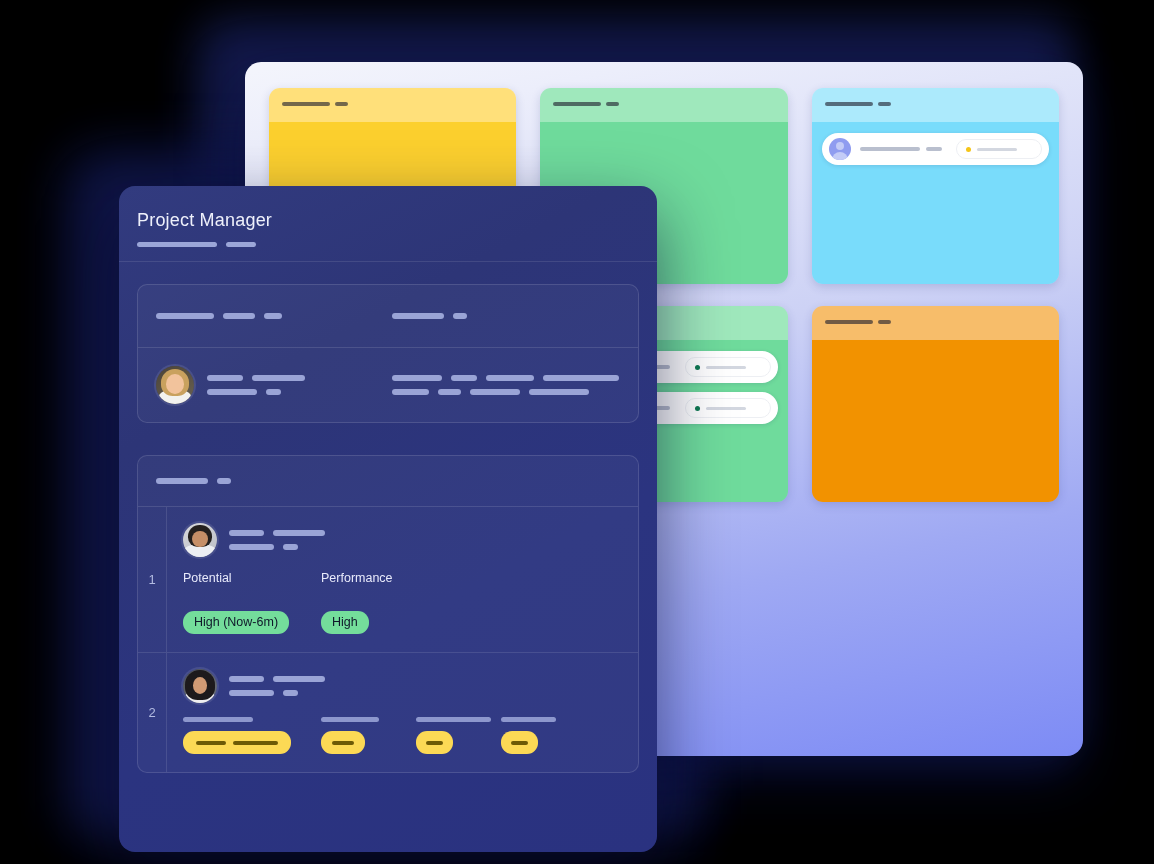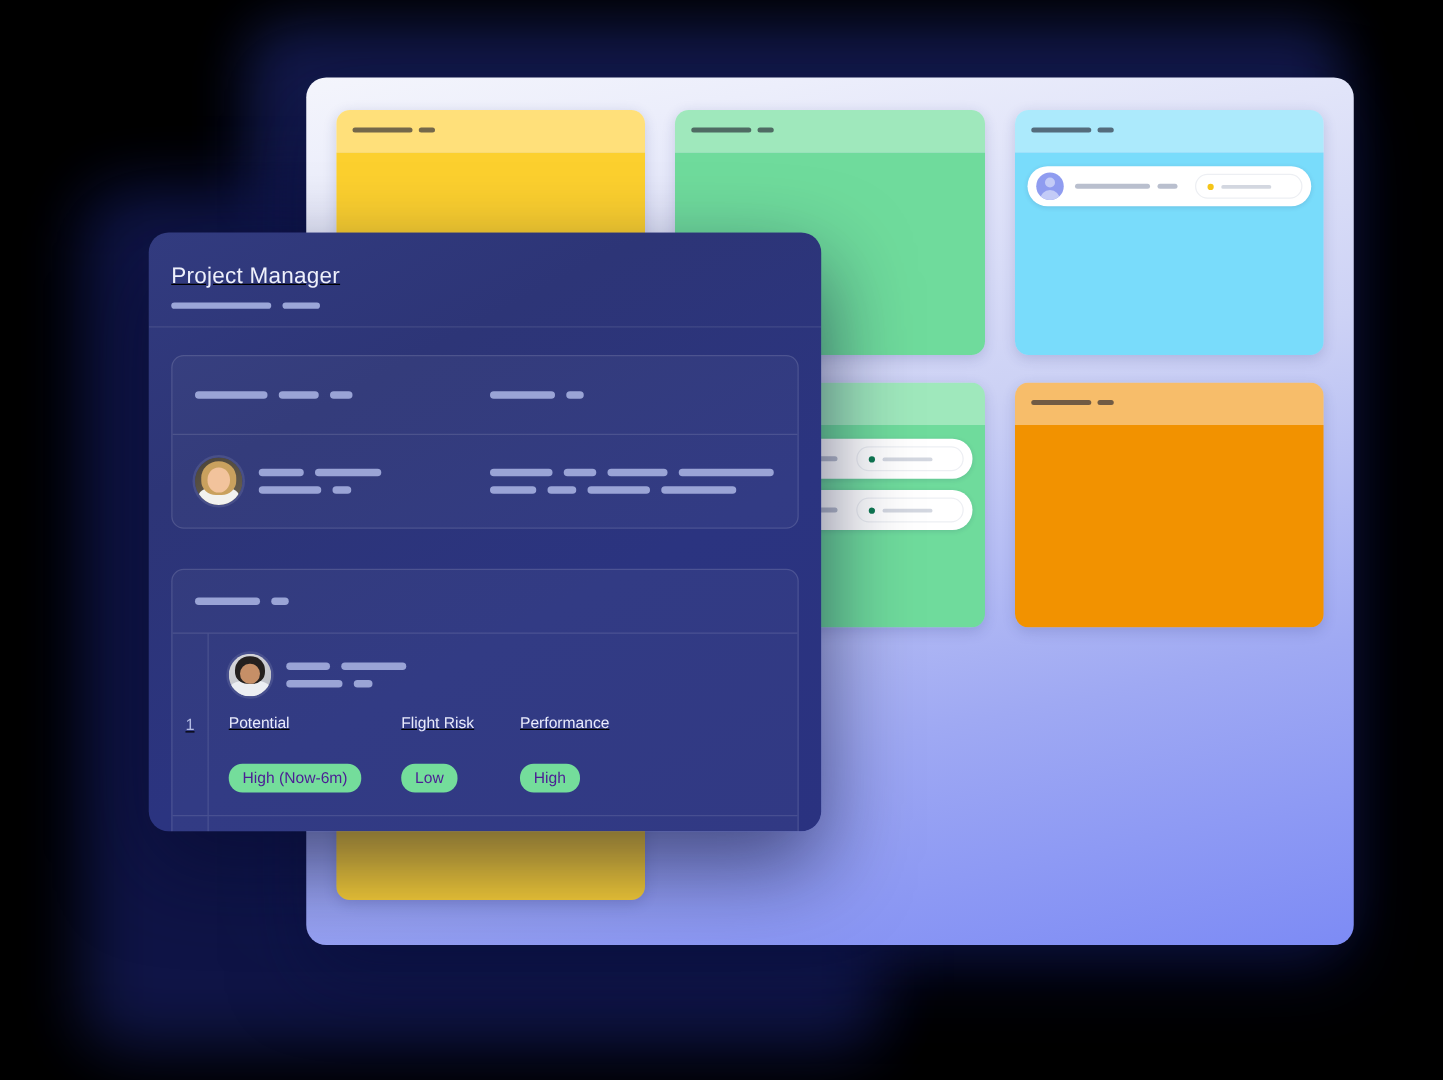--- a/index.html
+++ b/index.html
@@ -66,25 +66,24 @@
   .chip-lines i{display:block;height:4px;border-radius:2px;background:#b9bfce;}
   .chip-pill{
     height:20px;border-radius:10px;border:1px solid #edeff3;background:#fff;
     display:flex;align-items:center;gap:6px;padding:0 9px;box-sizing:border-box;flex:0 0 auto;
   }
   .chip-dot{width:5px;height:5px;border-radius:50%;}
   .chip-pill i{display:block;width:40px;height:3px;border-radius:2px;background:#d3d7e0;}
 
   
   #modal{
-    position:absolute;left:119px;top:186px;width:538px;height:479px;
+    position:absolute;left:119px;top:186px;width:538px;height:666px;
     border-radius:16px;overflow:hidden;
     background:linear-gradient(152deg,#323b7f 0%,#2d3577 28%,#2b3480 62%,#2a3280 100%);
     box-shadow:0 28px 70px rgba(8,12,50,.6);
-    text-decoration:underline;
   }
   .modal-head{padding:24px 0 14px 18px;position:relative;}
   .modal-title{font-size:18px;color:#eef0fb;letter-spacing:.2px;font-weight:400;}
   .title-bars{display:flex;gap:9px;margin-top:11px;}
   .title-bars i{display:block;height:5px;border-radius:3px;background:#9ba6d8;}
   .title-bars i:nth-child(1){width:80px;}
   .title-bars i:nth-child(2){width:30px;}
   .modal-divider{height:1px;background:rgba(255,255,255,.10);}
 
   .modal-body{padding:22px 18px;}
@@ -121,21 +120,21 @@
   .mini-person{display:flex;align-items:center;gap:12px;margin-bottom:14px;}
   .mini-avatar{width:34px;height:34px;border-radius:50%;overflow:hidden;flex:0 0 auto;position:relative;
     box-shadow:0 0 0 2px rgba(255,255,255,.10);}
 
   .metrics{display:flex;}
   .metric{flex:0 0 auto;}
   .metric.m0{width:138px;} .metric.m1{width:95px;} .metric.m2{width:85px;} .metric.m3{width:95px;}
   .metric-label{font-size:12.5px;color:#e8eafb;margin-bottom:8px;display:block;}
   .badge{
     display:inline-block;border-radius:11px;padding:3px 11px;font-size:12.5px;
-    color:#4c1d95;line-height:17px;white-space:nowrap;
+    color:#0f172a;line-height:17px;white-space:nowrap;
   }
   .badge.green{background:#74dd9b;}
   .badge.yellow{background:#fcd955;}
 
   
   .metric-bar{height:5px;border-radius:3px;background:#8d97cd;margin-bottom:9px;}
   .pillbar{border-radius:11px;height:23px;display:flex;align-items:center;justify-content:center;gap:7px;}
   .pillbar i{display:block;height:4px;border-radius:2px;background:#6d5a06;}
 
   
@@ -368,21 +367,20 @@
                     <i style="width: 52px;"></i>
                   </div>
                   <div class="bars">
                     <i style="width: 45px;"></i>
                     <i style="width: 15px;"></i>
                   </div>
                 </div>
               </div>
               <div class="metrics">
                 <div class="metric m0"><span class="metric-label">Potential</span><br><span class="badge green">High (Now-6m)</span></div>
-                <div class="metric m1"><span class="metric-label">Flight Risk</span><br><span class="badge green">Low</span></div>
                 <div class="metric m2"><span class="metric-label">Performance</span><br><span class="badge green">High</span></div>
               </div>
             </div>
           </div>
           <div class="list-row">
             <div class="gutter">2</div>
             <div class="list-content">
               <div class="mini-person">
                 <div class="mini-avatar av-d">
                   <div class="face">

